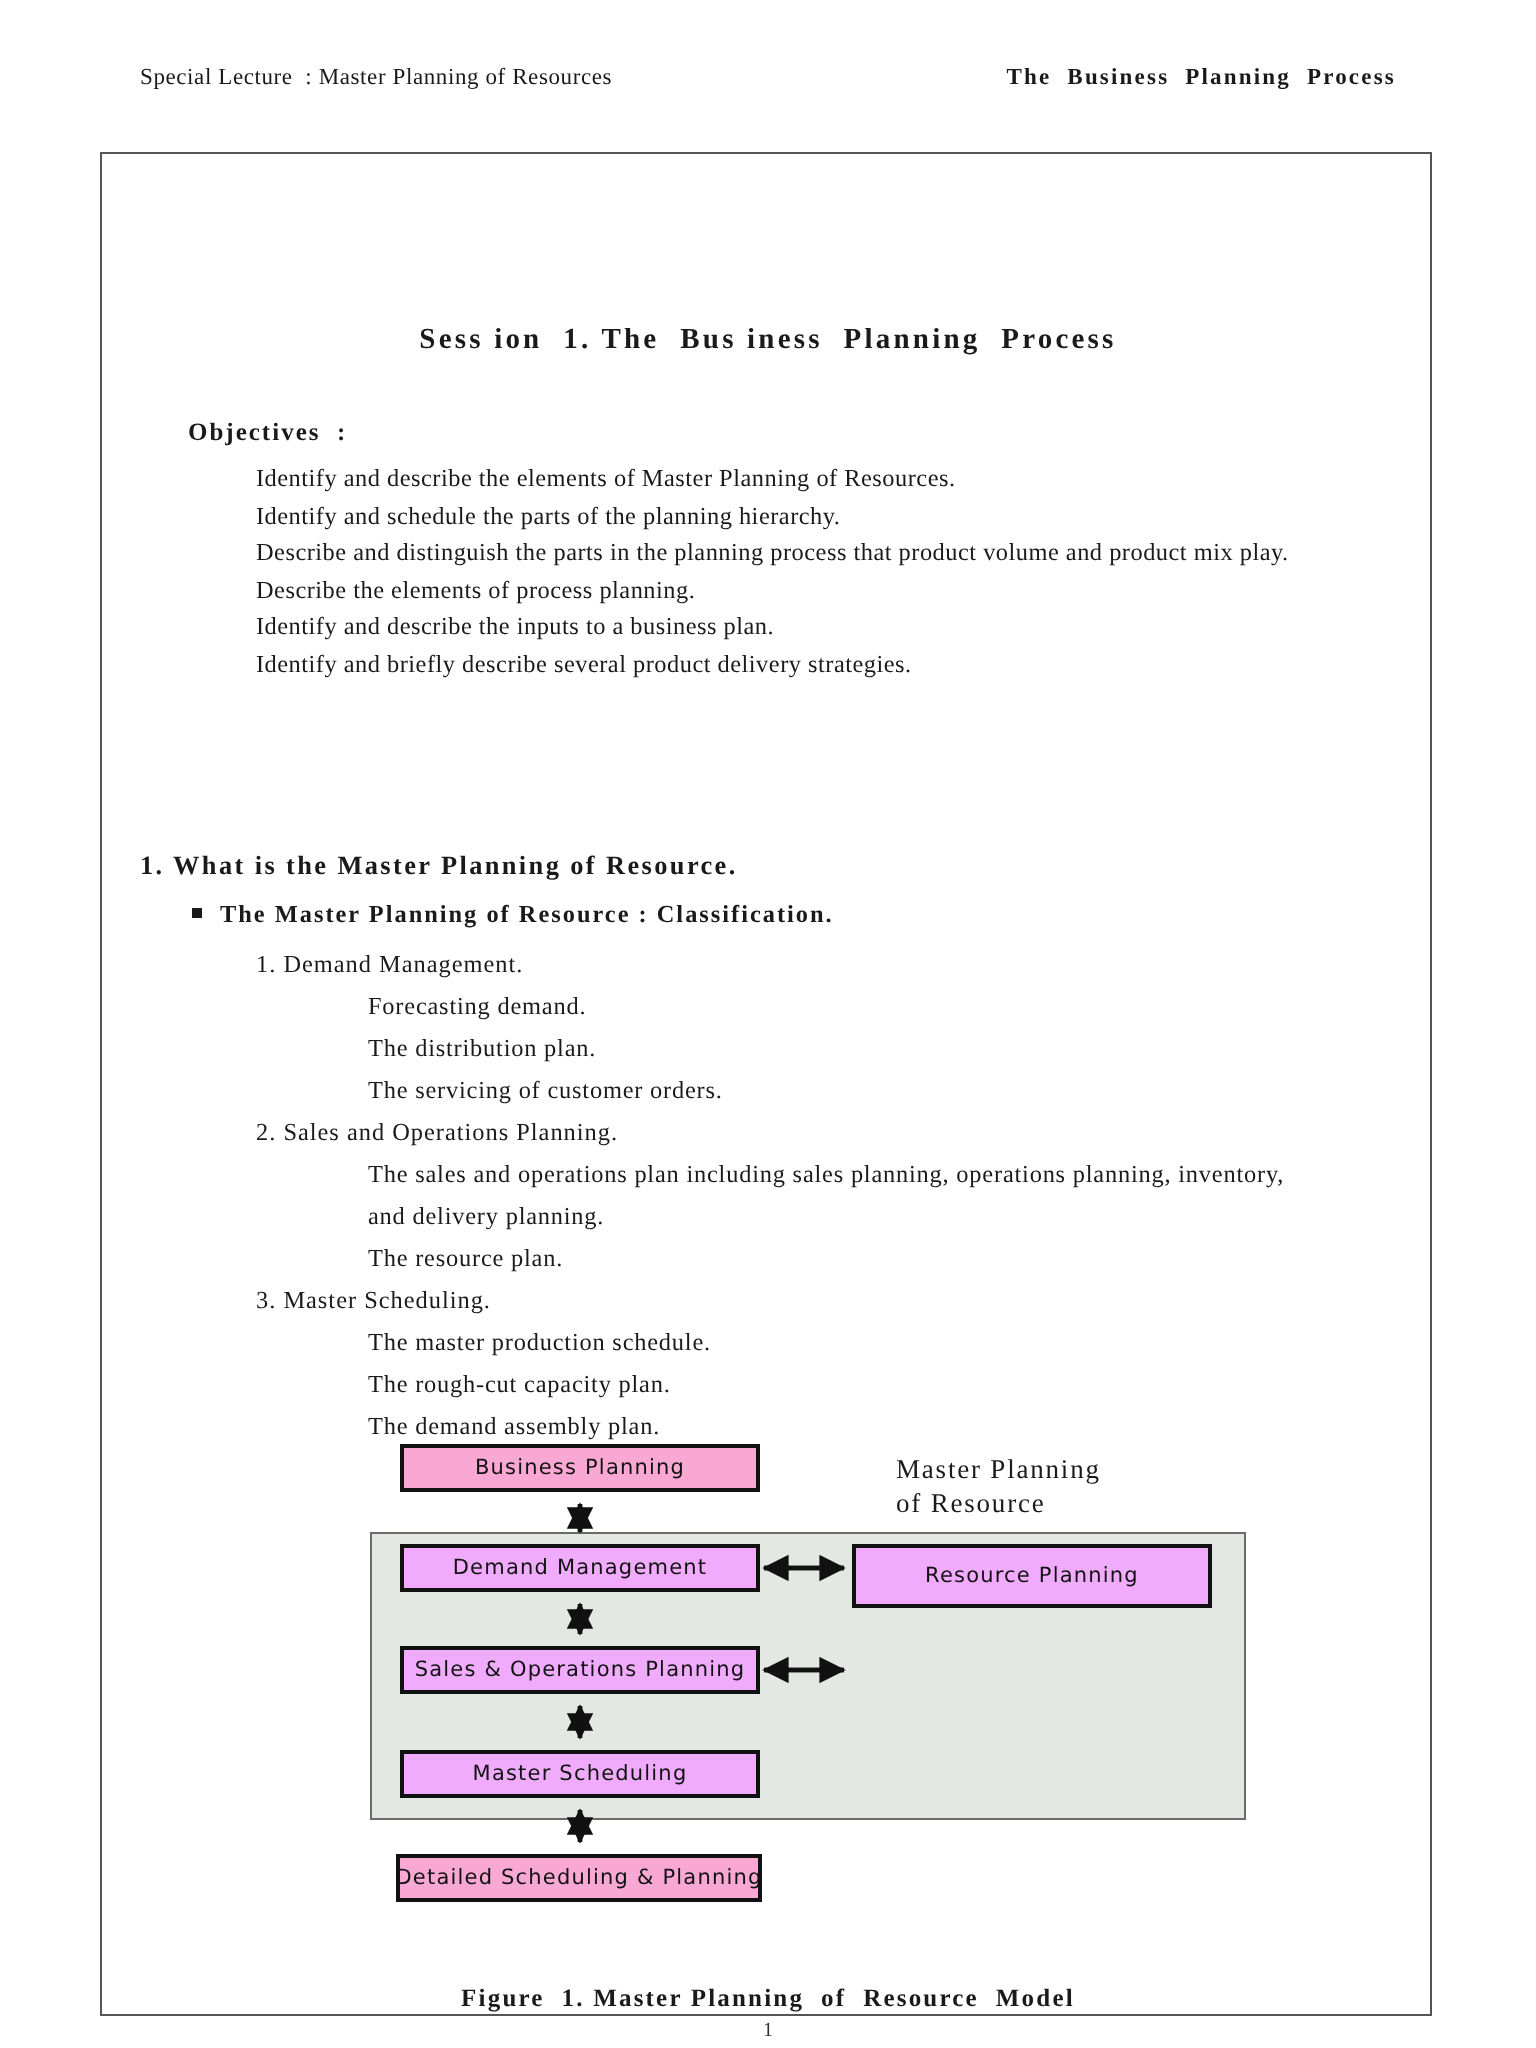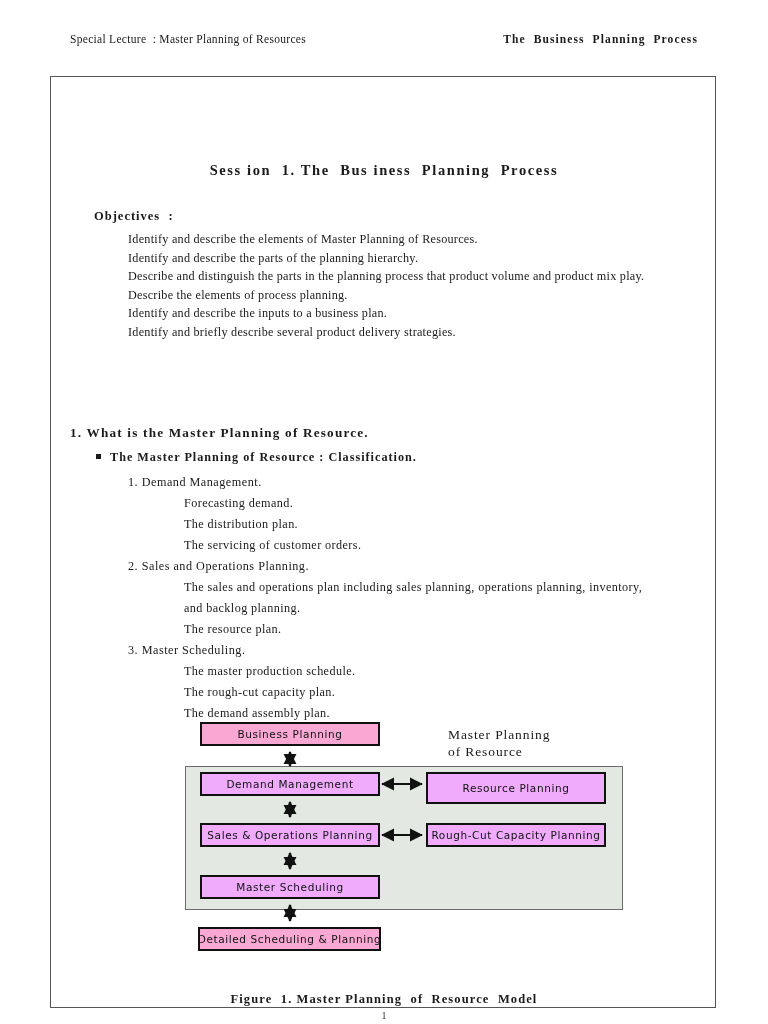--- a/index.html
+++ b/index.html
@@ -232,41 +232,41 @@
   <span class="right">The  Business  Planning  Process</span>
 </div>
 
 <div class="page-frame"></div>
 
 <div class="session-title">Sess ion  1. The  Bus iness  Planning  Process</div>
 
 <div class="objectives-head">Objectives  :</div>
 <div class="objectives-list">
   <div class="obj-line">Identify and describe the elements of Master Planning of Resources.</div>
-  <div class="obj-line">Identify and describe the parts of the planning hierarchy.</div>
+  <div class="obj-line">Identify and schedule the parts of the planning hierarchy.</div>
   <div class="obj-line">Describe and distinguish the parts in the planning process that product volume and product mix play.</div>
   <div class="obj-line">Describe the elements of process planning.</div>
   <div class="obj-line">Identify and describe the inputs to a business plan.</div>
   <div class="obj-line">Identify and briefly describe several product delivery strategies.</div>
 </div>
 
 <div class="sec-num">1. What is the Master Planning of Resource.</div>
 <div class="sec-bullet">
   <span class="sq"></span>
   <span>The Master Planning of Resource : Classification.</span>
 </div>
 
 <div class="outline">
   <div class="lvl1">1. Demand Management.</div>
   <div class="lvl2">Forecasting demand.</div>
   <div class="lvl2">The distribution plan.</div>
   <div class="lvl2">The servicing of customer orders.</div>
   <div class="lvl1">2. Sales and Operations Planning.</div>
   <div class="lvl2">The sales and operations plan including sales planning, operations planning, inventory,</div>
-  <div class="lvl2 wrapcont">and backlog planning.</div>
+  <div class="lvl2 wrapcont">and delivery planning.</div>
   <div class="lvl2">The resource plan.</div>
   <div class="lvl1">3. Master Scheduling.</div>
   <div class="lvl2">The master production schedule.</div>
   <div class="lvl2">The rough-cut capacity plan.</div>
   <div class="lvl2">The demand assembly plan.</div>
 </div>
 
 <div class="diagram">
 
   <div class="shade"></div>
@@ -301,18 +301,17 @@
     <line x1="200" y1="119" x2="240" y2="119" stroke="#111" stroke-width="2.2" marker-end="url(#ah)"></line>
     <line x1="240" y1="119" x2="200" y2="119" stroke="#111" stroke-width="2.2" marker-end="url(#ah)"></line>
   </svg>
 
   <div class="dbox white b-business">Business Planning</div>
   <div class="dbox tint b-demand">Demand Management</div>
   <div class="dbox tint b-sop">Sales &amp; Operations Planning</div>
   <div class="dbox tint b-ms">Master Scheduling</div>
   <div class="dbox white b-detail">Detailed Scheduling &amp; Planning</div>
   <div class="dbox tint b-rp">Resource Planning</div>
-  <div class="dbox tint b-rccp">Rough-Cut Capacity Planning</div>
 </div>
 
 <div class="fig-caption">Figure  1. Master Planning  of  Resource  Model</div>
 
 <div class="page-number">1</div>
 
 </body></html>

